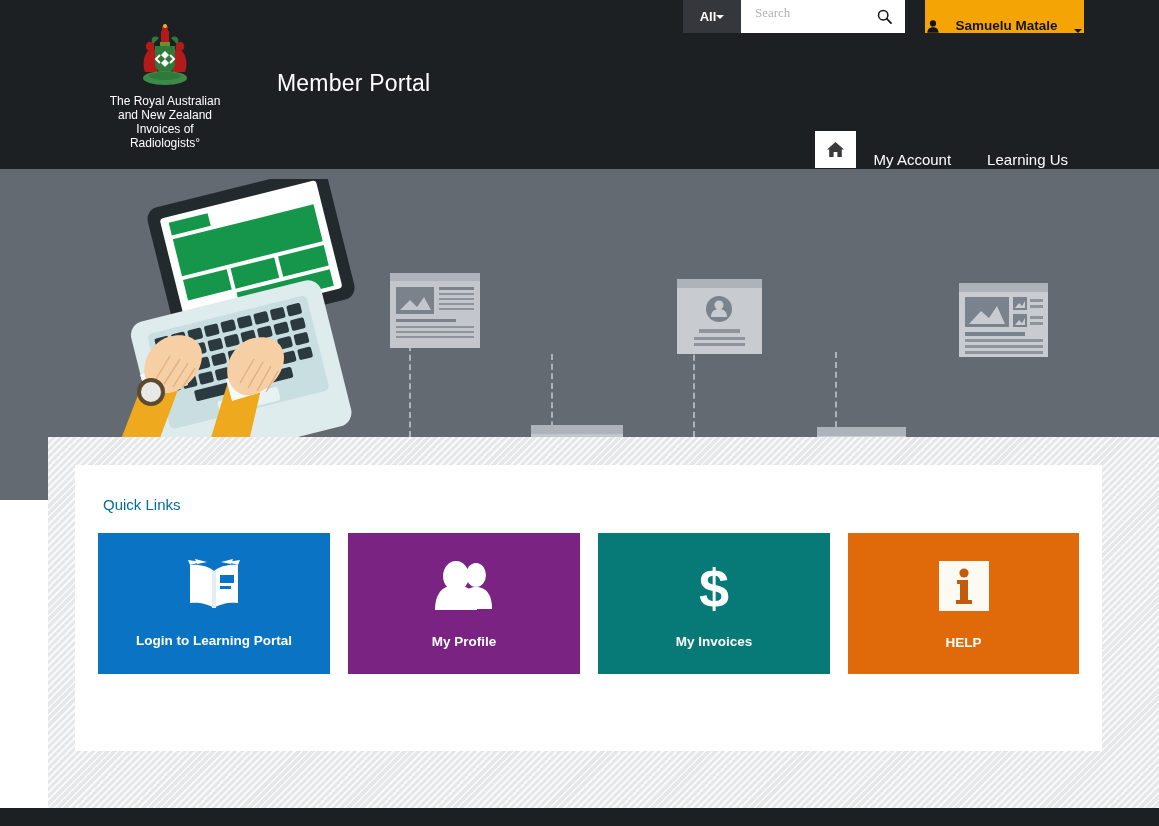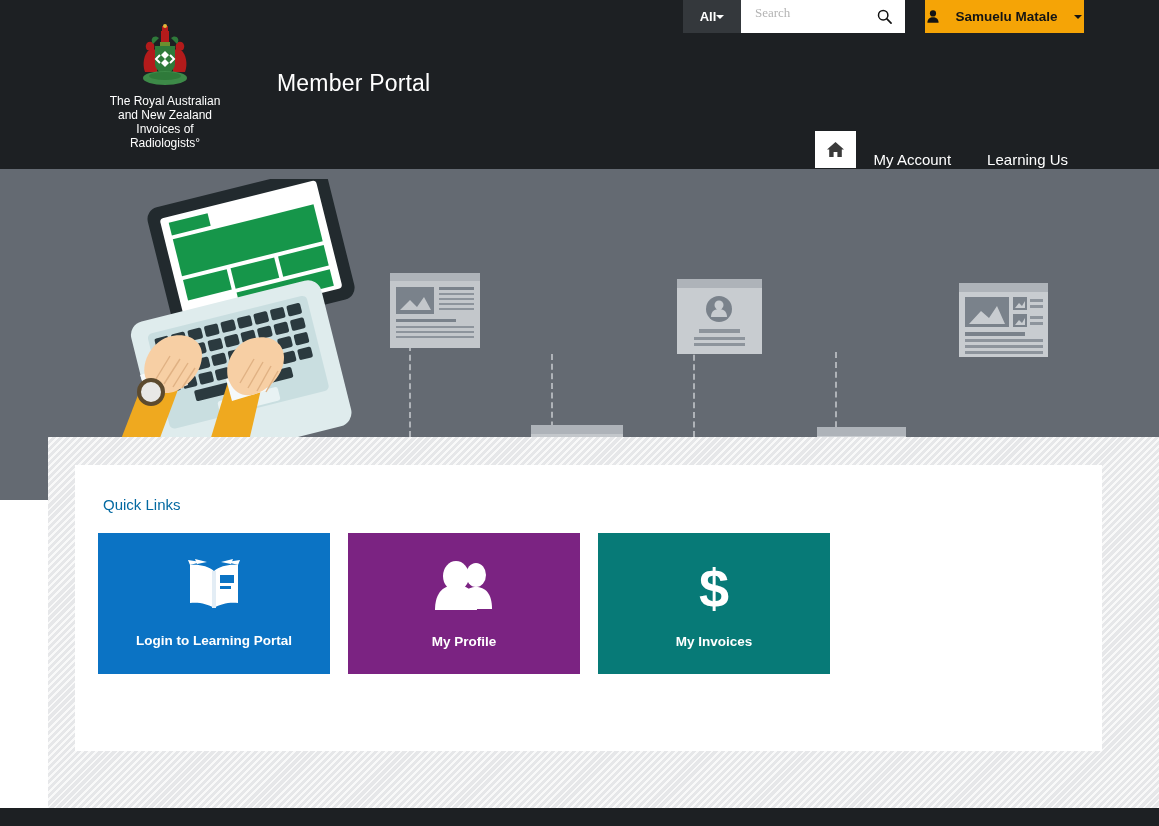--- a/index.html
+++ b/index.html
@@ -76,21 +76,21 @@
     justify-content: center;
     cursor: pointer;
   }
 
   .user-btn {
     position: absolute;
     left: 925px; top: 0px;
     width: 159px; height: 33px;
     background: #f5a406;
     display: flex;
-    align-items: center;
+    align-items: flex-end;
     justify-content: center;
     gap: 16px;
     color: #141414;
     font-size: 13.5px;
     font-weight: bold;
     cursor: pointer;
   }
 
   
   .logo-wrap {
@@ -543,15 +543,25 @@
 
   <div class="tile tile-3">
     <div class="ic">
       <svg width="48" height="58" viewBox="0 0 48 58">
         <text x="24" y="48" text-anchor="middle" font-family="'Liberation Sans', sans-serif" font-size="54" font-weight="bold" fill="#ffffff">$</text>
       </svg>
     </div>
     <div class="lbl">My Invoices</div>
   </div>
 
+  <div class="tile tile-4">
+    <div class="ic">
+      <svg width="58" height="56" viewBox="0 0 58 56">
+        <rect x="4" y="2" width="50" height="50" fill="#fdfaf4"></rect>
+        <circle cx="29" cy="14" r="4.6" fill="#c35b0c"></circle>
+        <path d="M22 21 L33 21 L33 41 L37 41 L37 45 L21 45 L21 41 L25 41 L25 25 L22 25 Z" fill="#c35b0c"></path>
+      </svg>
+    </div>
+    <div class="lbl">HELP</div>
+  </div>
 
   <div class="footer-bar"></div>
 </div>
 
 </body></html>

